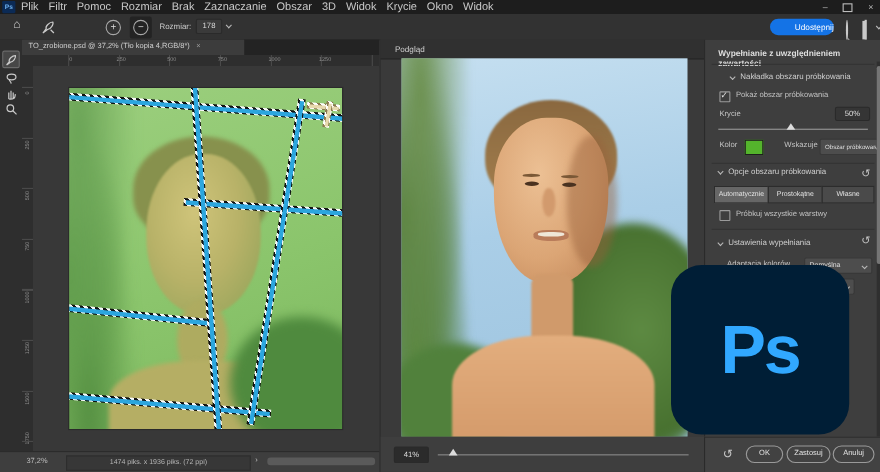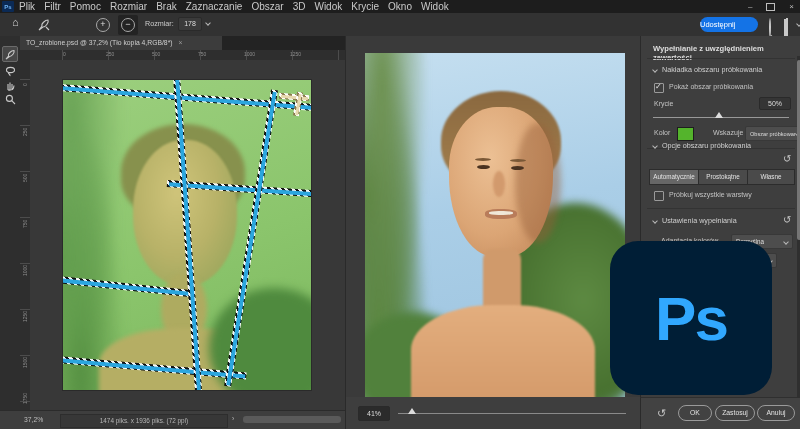--- a/index.html
+++ b/index.html
@@ -17,21 +17,21 @@
   .wbox{width:7px;height:6px;border:1px solid #bdbdbd;position:relative}
   
   #optionsbar{left:0;top:13px;width:800px;height:23px;background:#323232;border-bottom:1px solid #242424}
   .obar-ic{position:absolute;color:#cccccc}
   .circbtn{width:12px;height:12px;border:1px solid #a8a8a8;border-radius:50%;color:#ddd;
            font-size:9px;line-height:11px;text-align:center}
   .pressed{background:#232323;border-radius:2px;padding:3px}
   .valbox{background:#3a3a3a;border:1px solid #2a2a2a;border-radius:2px;color:#ddd;
           font-size:7px;text-align:center;line-height:12px}
   .sharebtn{background:#1473e6;color:#fff;border-radius:8px;font-size:7.5px;
-            line-height:15px;text-align:left;cursor:pointer}
+            line-height:15px;text-align:right;cursor:pointer}
   .icon-search{width:8px;height:8px;border:1.3px solid #c9c9c9;border-radius:50%;position:relative}
   .icon-search::after{content:"";position:absolute;width:4px;height:1.3px;background:#c9c9c9;
             right:-4px;bottom:-1px;transform:rotate(45deg)}
   .icon-layout{width:11px;height:9px;border:1px solid #c9c9c9;position:relative}
   .icon-layout::after{content:"";position:absolute;right:0;top:0;width:3px;height:100%;background:#c9c9c9}
   .chev{display:inline-block;width:4px;height:4px;border-right:1.2px solid #b8b8b8;
         border-bottom:1.2px solid #b8b8b8;transform:rotate(45deg)}
   .chev-sm{width:3px;height:3px}
   
   #toolcol{left:0;top:36px;width:20px;height:374px;background:#2e2e2e;border-right:1px solid #262626}
@@ -239,20 +239,23 @@
   </div>
 
   <div id="statusbar" class="abs">
     <span class="stxt" style="left:24px;top:5px">37,2%</span>
     <span class="sbox" style="left:60px;top:3px;width:166px;height:12px">1474 piks. x 1936 piks. (72 ppi)</span>
     <span class="stxt" style="left:232px;top:4px">›</span>
     <span class="hthumb" style="left:243px;top:5px;width:98px;height:7px"></span>
   </div>
 
   <div id="prevpanel" class="abs">
+    <div id="prevhead">
+      <span style="position:absolute;left:13px;top:4px;font-size:7.4px;color:#cfcfcf">Podgląd</span>
+    </div>
     <div id="previmg">
       <div class="blob" style="left:-18px;top:-12px;width:88px;height:368px;filter:blur(3px);border-radius:0;
         background:radial-gradient(ellipse at 40% 12%,#6d9150 0%,transparent 62%),
                    radial-gradient(ellipse at 25% 42%,#517b38 0%,transparent 58%),
                    radial-gradient(ellipse at 35% 75%,#5d8a42 0%,transparent 60%),
                    radial-gradient(ellipse at 45% 97%,#456f31 0%,transparent 65%)"></div>
       <div class="blob" style="right:-30px;top:150px;width:160px;height:215px;filter:blur(4px);
         background:radial-gradient(ellipse at 55% 45%,#5d8a42 0%,#47702f 60%,transparent 78%)"></div>
       <div class="blob" style="left:-12px;bottom:-20px;width:120px;height:105px;filter:blur(4px);background:#51813c"></div>
       <div class="blob" style="left:76px;top:38px;width:120px;height:100px;filter:blur(1px);
@@ -277,40 +280,40 @@
       <span class="valbox" style="position:absolute;left:12px;top:9px;width:30px;height:13px;background:#2b2b2b;line-height:13px">41%</span>
       <span class="sliderline" style="left:52px;top:16px;width:228px;background:#8a8a8a"></span>
       <span class="tri" style="left:62px;top:11px"></span>
     </div>
   </div>
 
   <div id="rightpanel" class="abs">
     <span class="ptitle">Wypełnianie z uwzględnieniem zawartości</span>
     <div class="hr" style="top:22px"></div>
 
-    <div class="sect" style="left:12px;top:29px">
+    <div class="sect" style="left:23px;top:29px">
       <span class="chev chev-sm"></span>
       <span>Nakładka obszaru próbkowania</span>
     </div>
     <span class="cb on" style="left:13px;top:47px"></span>
     <span class="plab" style="left:28px;top:47px">Pokaż obszar próbkowania</span>
     <span class="plab" style="left:13px;top:64px">Krycie</span>
     <span class="valbox" style="position:absolute;left:118px;top:61px;width:30px;height:11px;line-height:11px;background:#353535">50%</span>
     <span class="sliderline" style="left:12px;top:81px;width:136px"></span>
     <span class="tri" style="left:74px;top:76px"></span>
     <span class="plab" style="left:13px;top:93px">Kolor</span>
     <span class="swatch" style="left:36px;top:91px"></span>
     <span class="plab" style="left:72px;top:93px">Wskazuje</span>
     <div class="dd" style="left:104px;top:90px;width:50px;height:13px">
       <span style="overflow:hidden;white-space:nowrap;font-size:5.6px">Obszar próbkowania</span>
       <span class="chev chev-sm"></span>
     </div>
 
     <div class="hr" style="top:112px"></div>
-    <div class="sect" style="left:12px;top:105px">
+    <div class="sect" style="left:12px;top:115px">
       <span class="chev chev-sm"></span>
       <span>Opcje obszaru próbkowania</span>
     </div>
     <span class="reset" style="left:142px;top:118px">↺</span>
     <span class="segbtn sel" style="left:8px;top:133px;width:48px">Automatycznie</span>
     <span class="segbtn" style="left:57px;top:133px;width:48px">Prostokątne</span>
     <span class="segbtn" style="left:106px;top:133px;width:46px">Własne</span>
     <span class="cb" style="left:13px;top:155px"></span>
     <span class="plab" style="left:28px;top:155px">Próbkuj wszystkie warstwy</span>
 

